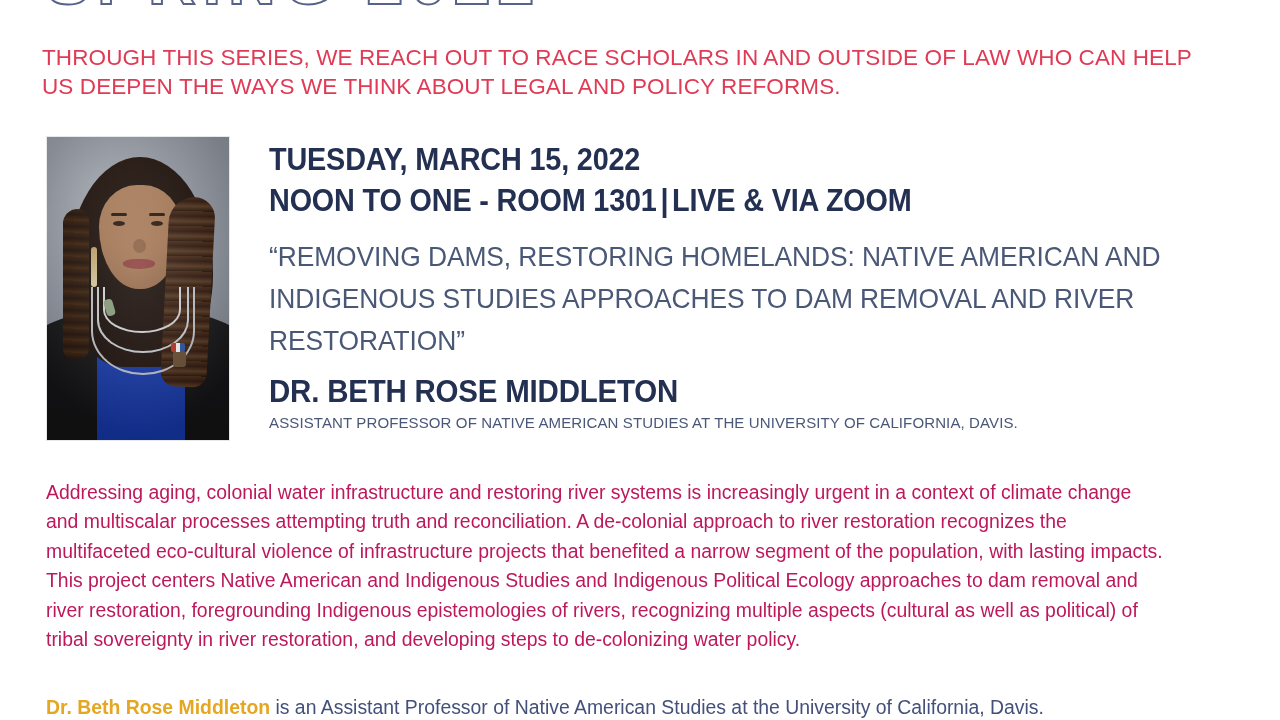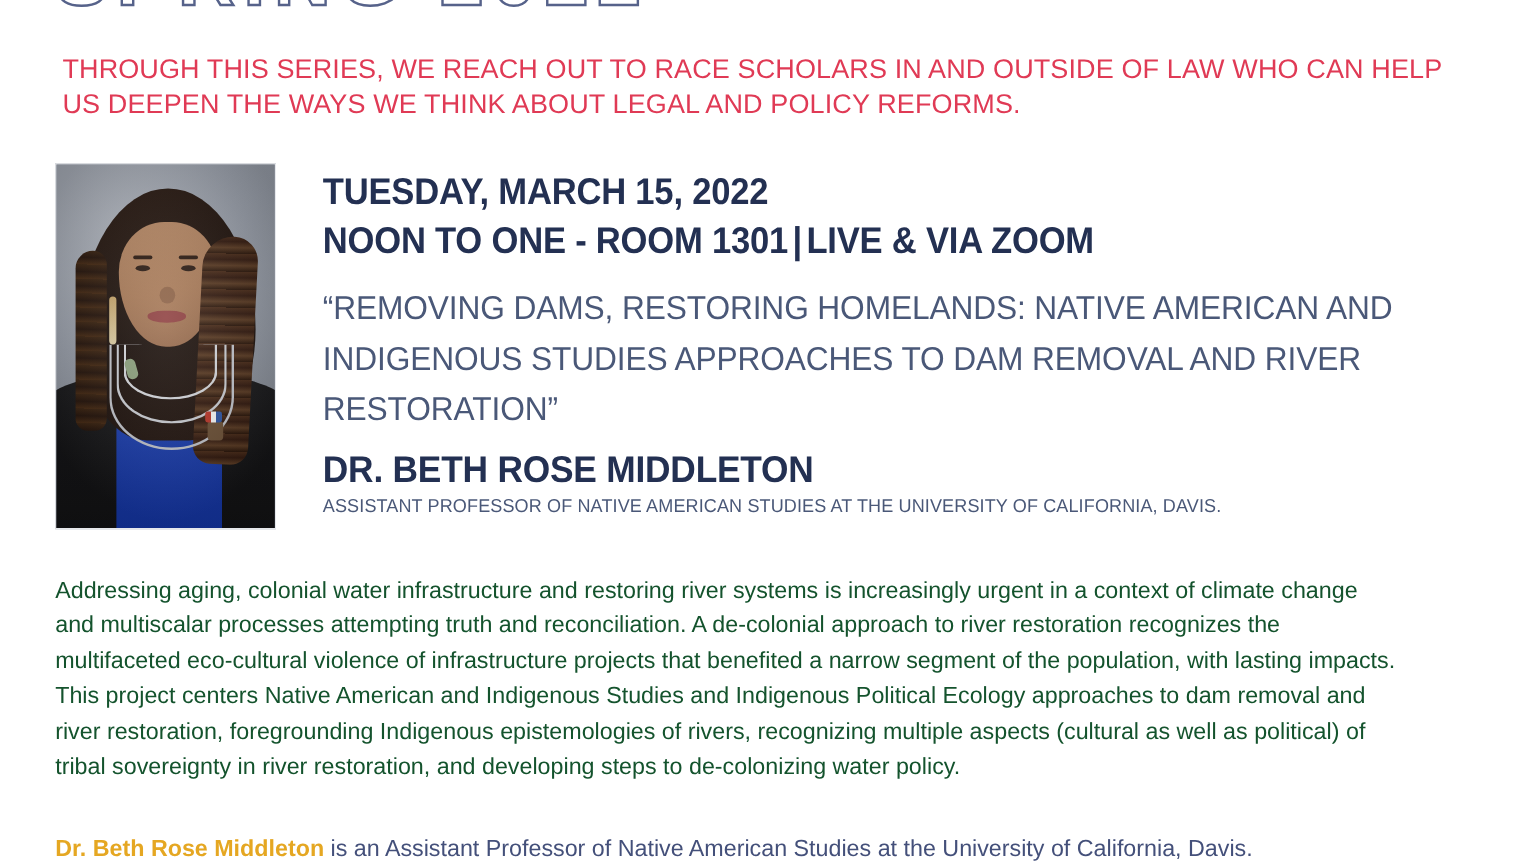--- a/index.html
+++ b/index.html
@@ -39,21 +39,21 @@
     letter-spacing:7px;
     line-height:74px;
     color:transparent;
     -webkit-text-stroke:2px #56628a;
     white-space:nowrap;
   }
 
   
   .intro{
     position:absolute;
-    left:52px; top:44px;
+    left:42px; top:44px;
     width:1175px;
     color:var(--red);
     font-size:22.5px;
     font-weight:normal;
     line-height:1.27;
     letter-spacing:.1px;
   }
 
   
   .main{
@@ -228,21 +228,21 @@
     letter-spacing:.1px;
     transform:scaleX(.97);
     transform-origin:left center;
   }
 
   
   .abstract{
     position:absolute;
     left:46px; top:478px;
     width:1122px;
-    color:#14532d;
+    color:#be185d;
     font-size:19.4px;
     line-height:1.52;
     text-align:left;
   }
 
   .bio{
     position:absolute;
     left:46px; top:693px;
     width:1180px;
     color:#44507a;

